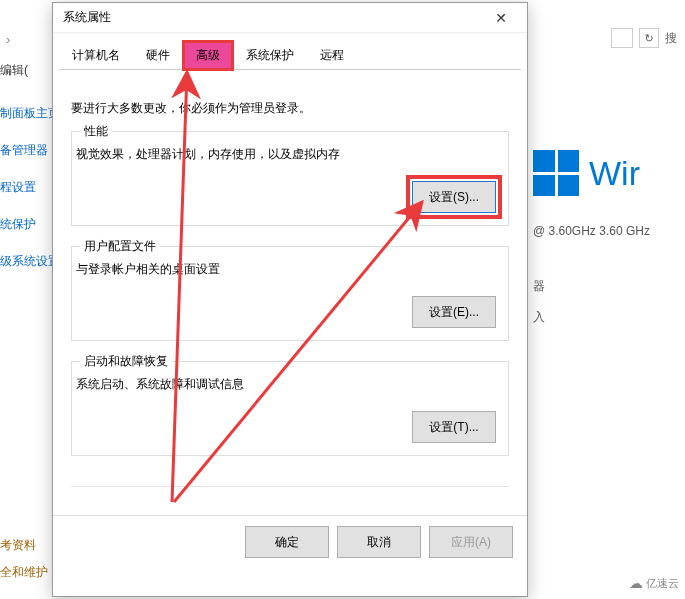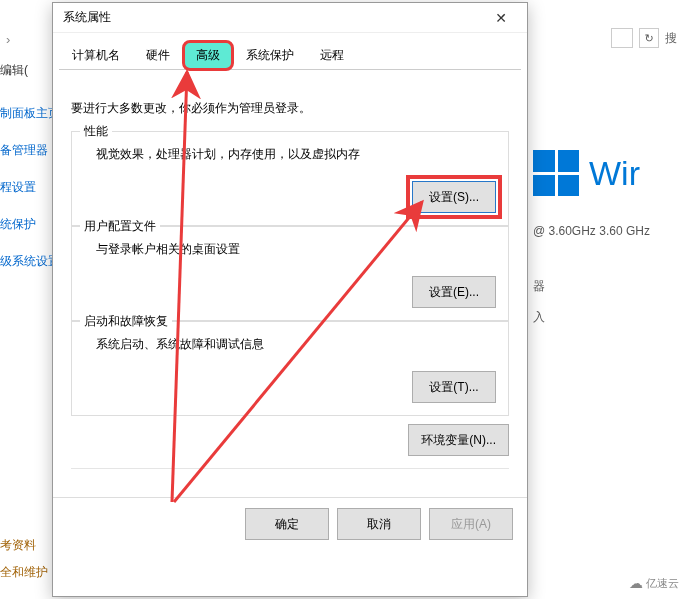--- a/index.html
+++ b/index.html
@@ -59,27 +59,27 @@
     .title-text { font-size:12px; }
     .close-btn { width:36px; height:28px; display:flex; align-items:center; justify-content:center; font-size:14px; color:#333;}
     .tabs {
       display:flex; margin: 8px 6px 12px 6px; border-bottom:1px solid #ccc;
     }
     .tab {
       padding: 5px 12px 6px 12px; font-size:12px; position:relative;
       border:1px solid transparent; border-bottom:none; margin-bottom:-1px;
     }
     .tab.active {
-      border-color:#ccc; background:#5eead4;border-radius:7px;
+      border-color:#ccc; background:#ec4899;
     }
     .tab.highlighted { outline: 3px solid #e93b3b; outline-offset:-2px;}
     .content-area { padding: 10px 18px 6px 18px; }
     .notice { margin: 8px 0 14px 0; font-size:12px; }
     .group {
-      border:1px solid #ddd; padding: 8px 12px 12px 24px; margin-bottom: 0; position:relative;
+      border:1px solid #ddd; padding: 8px 12px 12px 4px; margin-bottom: 20px; position:relative;
     }
     .group-title {
       position:absolute; top:-9px; left:8px; background:#fff; padding:0 4px; font-size:12px;
     }
     .group-desc { font-size:12px; margin: 6px 0 18px 0; }
     .group-btn-row { display:flex; justify-content:flex-end; }
     .btn {
       min-width: 84px; height: 32px; padding: 0 12px;
       background: #e1e1e1; border:1px solid #adadad; font-size:12px;
       display:inline-flex; align-items:center; justify-content:center;
@@ -182,23 +182,20 @@
 
     <div class="group">
       <span class="group-title">启动和故障恢复</span>
       <div class="group-desc">系统启动、系统故障和调试信息</div>
       <div class="group-btn-row">
         <button class="btn">设置(T)...</button>
       </div>
     </div>
   </div>
 
-  <div class="envvar-row">
-    <button class="btn">环境变量(N)...</button>
-  </div>
 
   <hr class="hr-light">
 
   <div class="dialog-footer">
     <button class="btn">确定</button>
     <button class="btn">取消</button>
     <button class="btn" disabled="">应用(A)</button>
   </div>
 </div>
 

